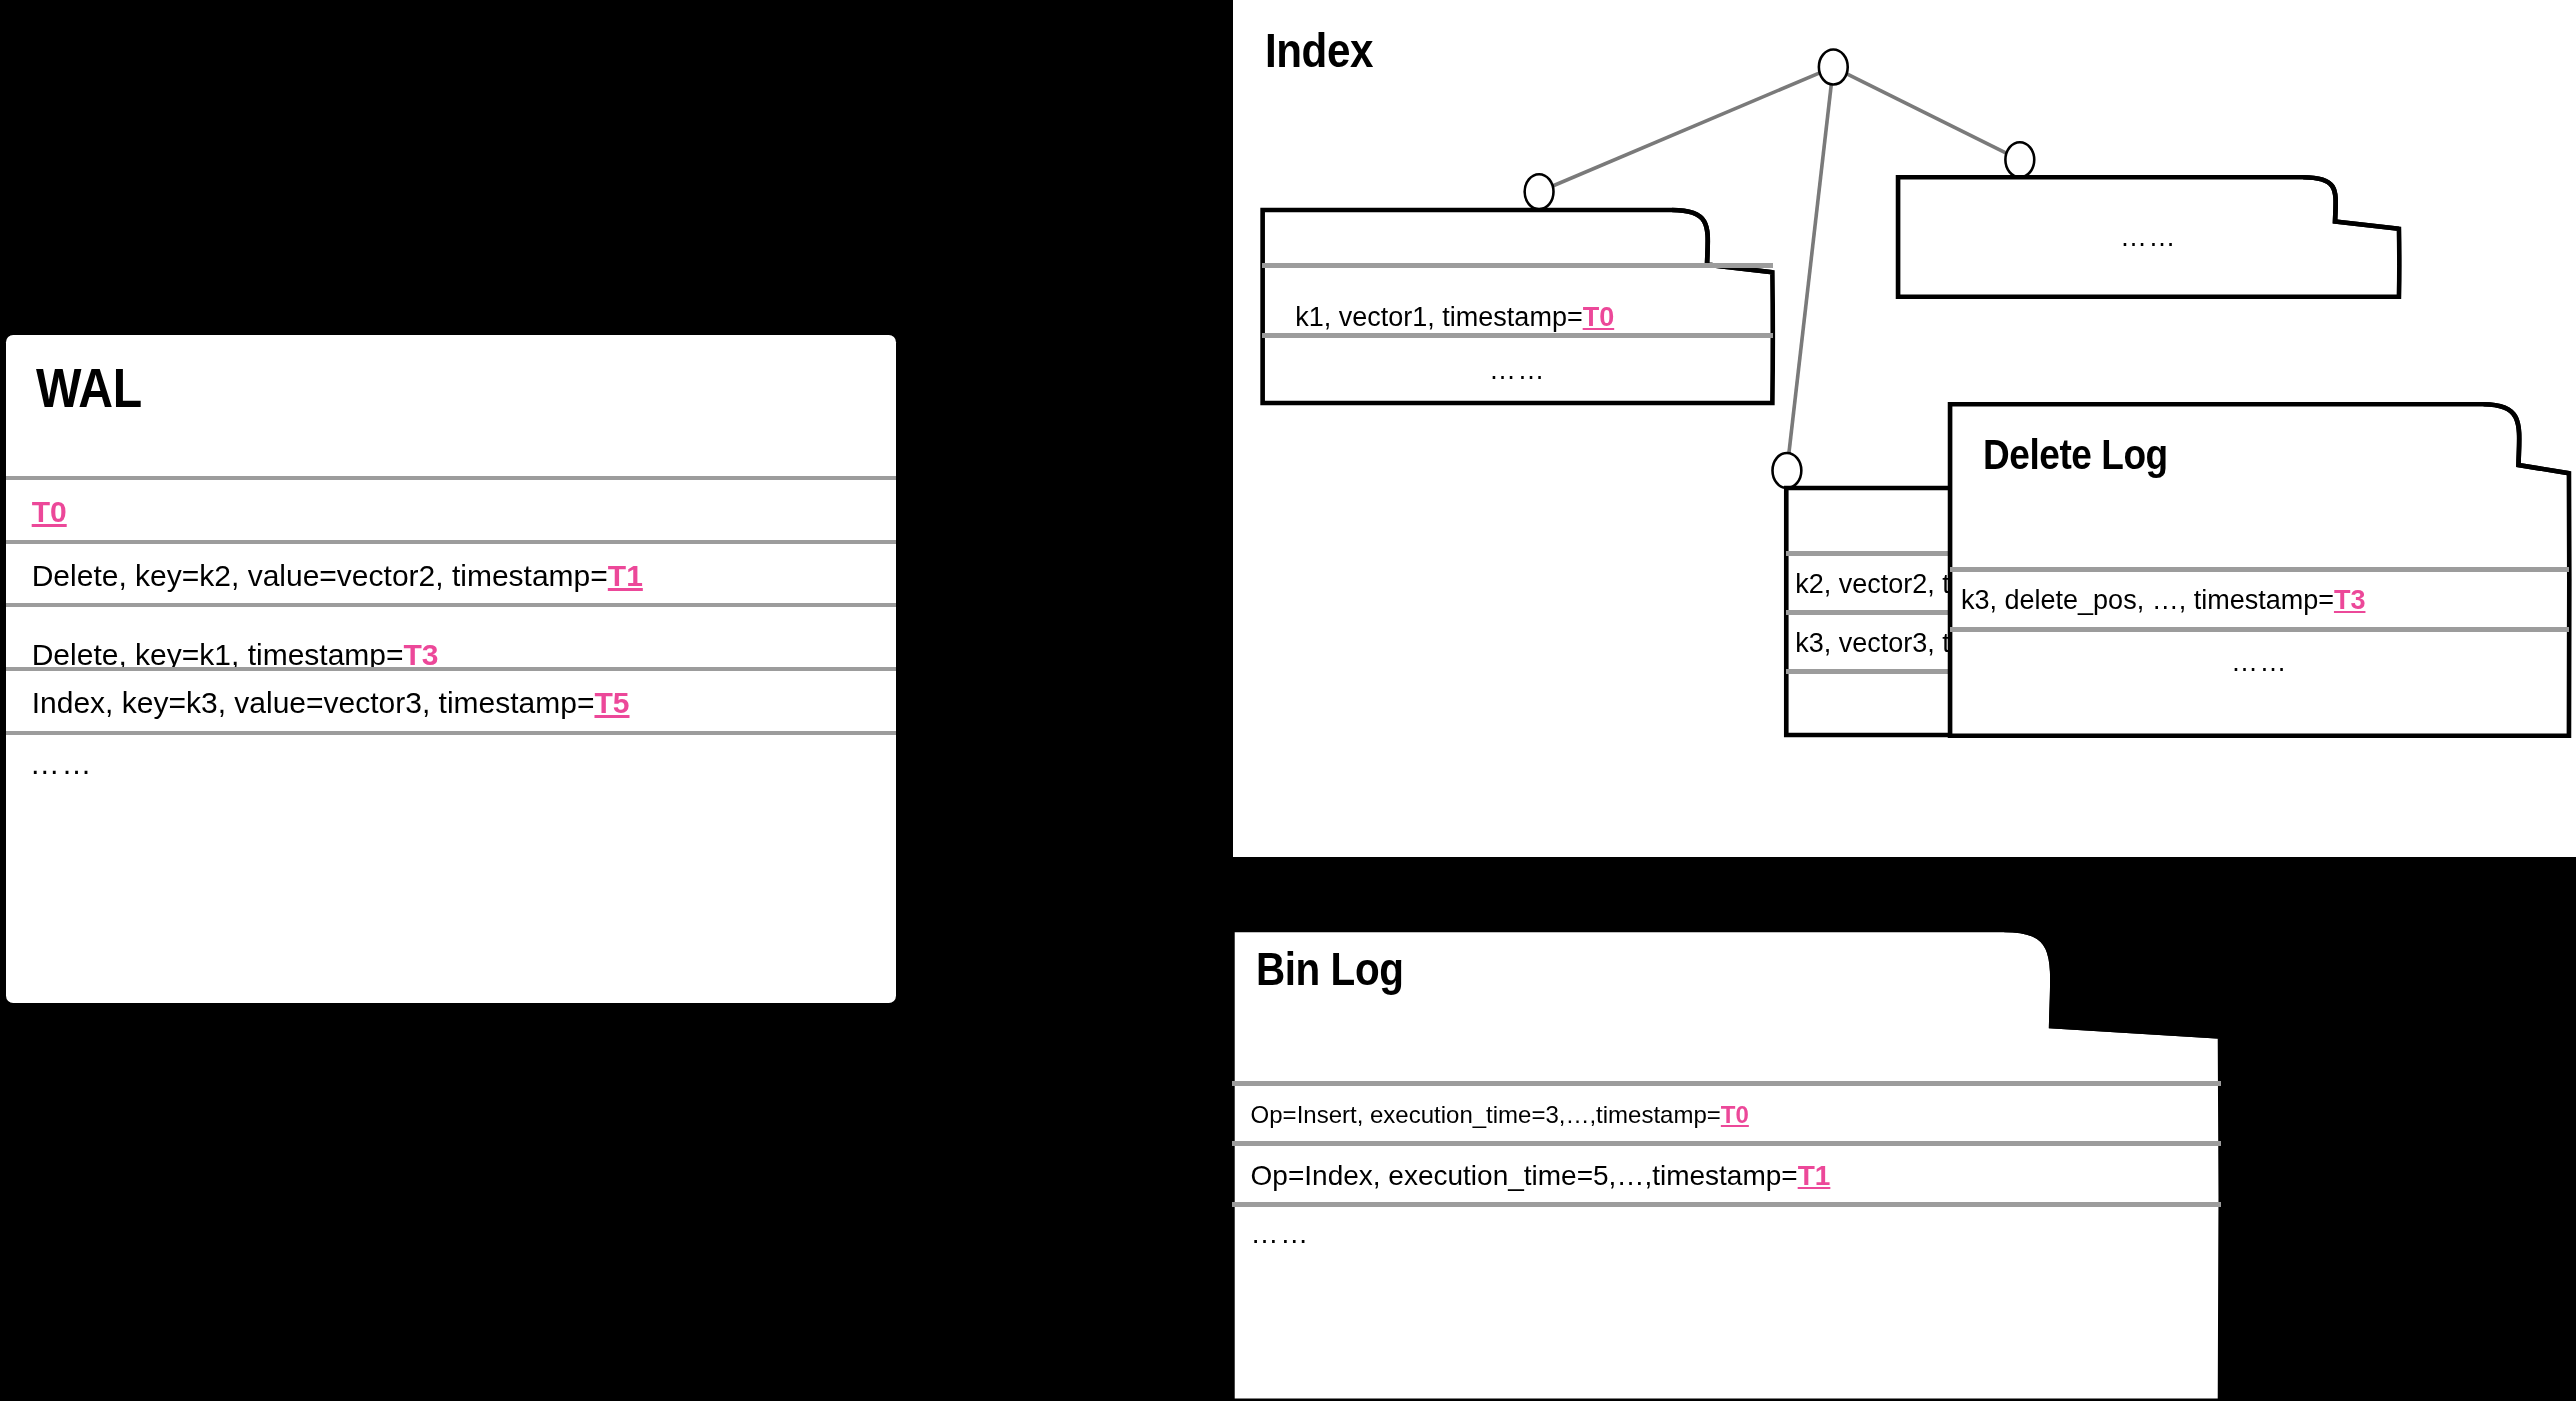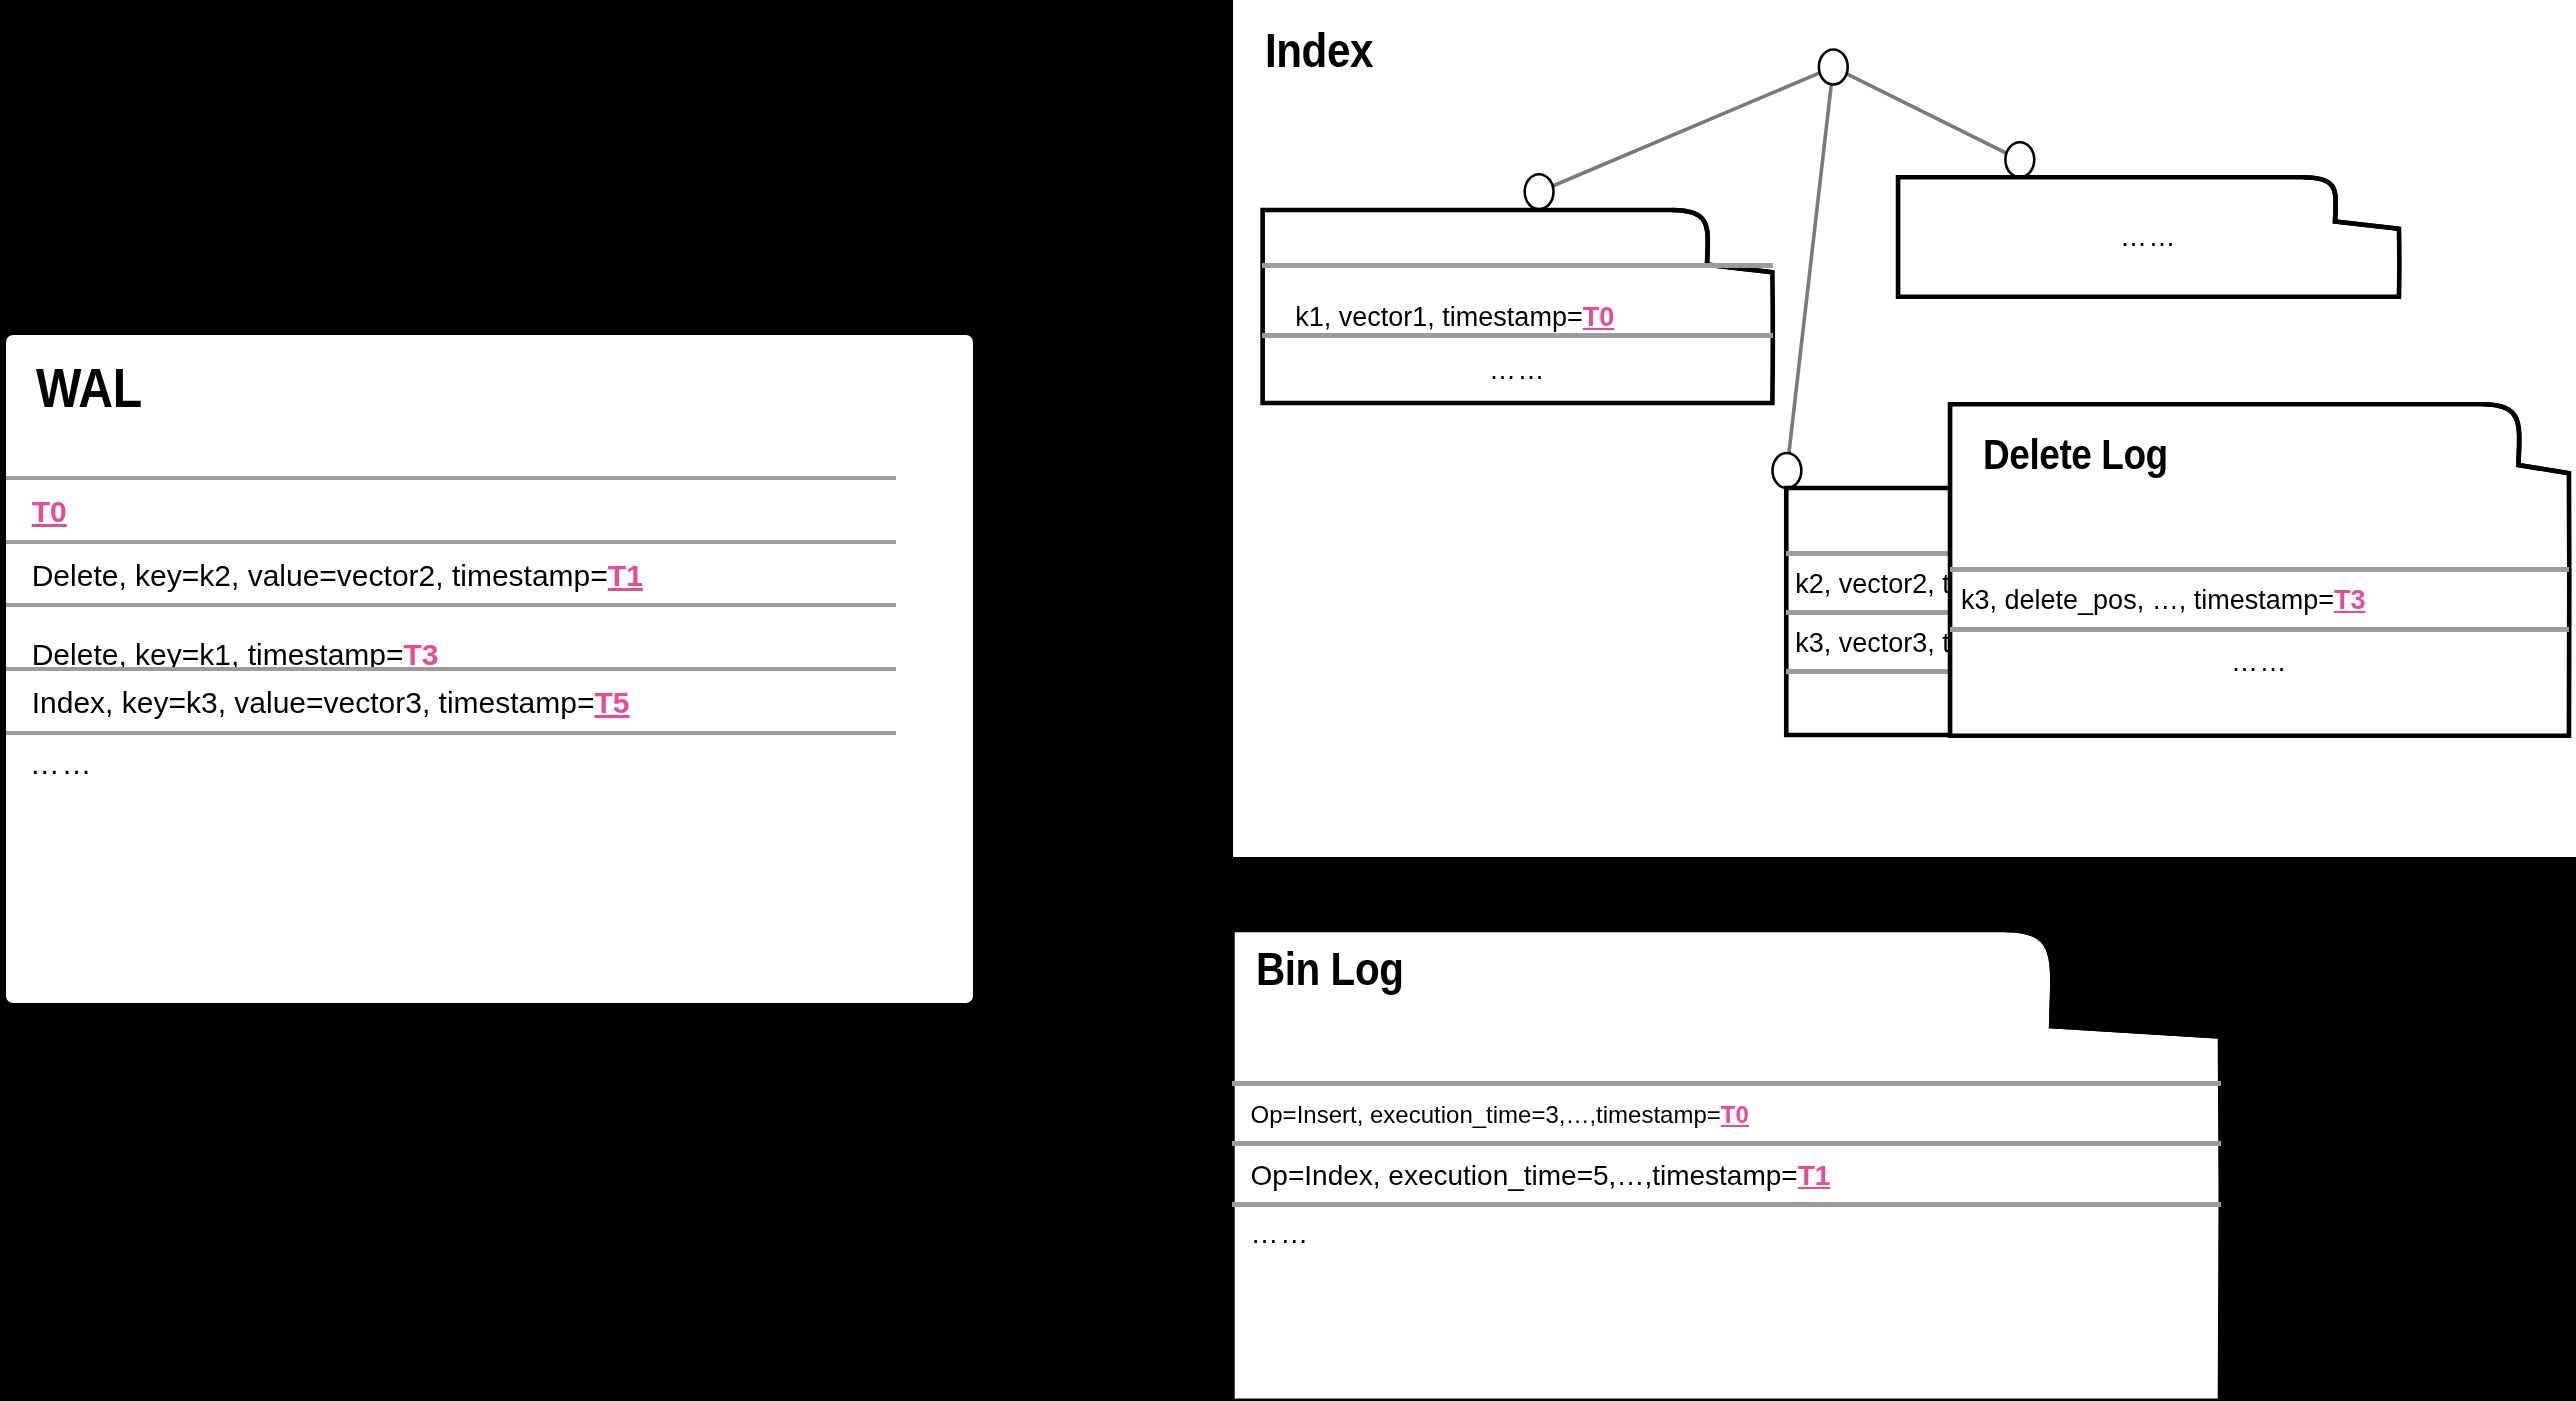--- a/index.html
+++ b/index.html
@@ -12,21 +12,21 @@
        white-space:nowrap;color:#000;}
   .row .t{color:#ec4899;font-weight:bold;text-decoration:underline;}
   .div{position:absolute;background:#9c9c9c;}
   .dots{position:absolute;white-space:nowrap;color:#000;letter-spacing:.06em;}
   svg{position:absolute;left:0;top:0;overflow:visible;}
   .cen{justify-content:center;}
 </style>
 </head>
 <body>
 
-<div class="panel" style="left:5.7px;top:335px;width:967px;height:668px;border-radius:7.2px;">
+<div class="panel" style="left:5.7px;top:335px;width:890px;height:668px;border-radius:7.2px;">
   <div class="hdr" style="left:30px;top:19.6px;font-size:56px;">WAL</div>
 
   <div class="div" style="left:0;top:141px;width:890px;height:4.1px;"></div>
   <div class="row" style="left:26px;top:145px;width:865px;height:64px;font-size:30px;">
       <span class="t">T0</span>
   </div>
 
   <div class="div" style="left:0;top:205px;width:890px;height:4.1px;"></div>
   <div class="row" style="left:26px;top:209px;width:865px;height:64px;font-size:30px;">
     <span>Delete, key=k2, value=vector2, timestamp=</span>

